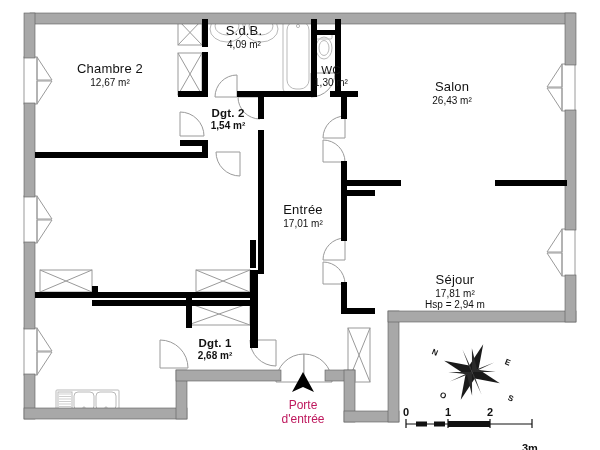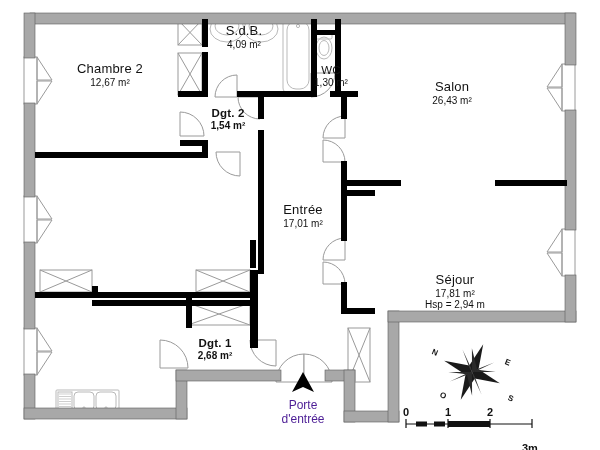--- a/index.html
+++ b/index.html
@@ -7,21 +7,21 @@
        font-family:"Liberation Sans","DejaVu Sans",sans-serif;}
   #plan{position:relative;width:600px;height:450px;background:#ffffff;}
   svg{display:block;}
   .lbl{position:absolute;text-align:center;color:#111;line-height:1.15;
        white-space:nowrap;pointer-events:none;}
   .lbl .nm{font-size:13px;letter-spacing:.2px;}
   .lbl .ar{font-size:10px;}
   .lbl.small .nm{font-size:11.5px;}
   .lbl.small .ar{font-size:10px;}
   .scalelab{position:absolute;font-size:11px;font-weight:bold;color:#111;}
-  .doorlab{position:absolute;text-align:center;font-size:12px;color:#4c1d95;
+  .doorlab{position:absolute;text-align:center;font-size:12px;color:#be185d;
            line-height:1.2;white-space:nowrap;}
   .compasslab{position:absolute;font-size:8px;color:#111;font-weight:bold;}
 </style>
 </head>
 <body>
 
 <div id="plan">
 
   <svg width="600" height="450" viewBox="0 0 600 450">
 

